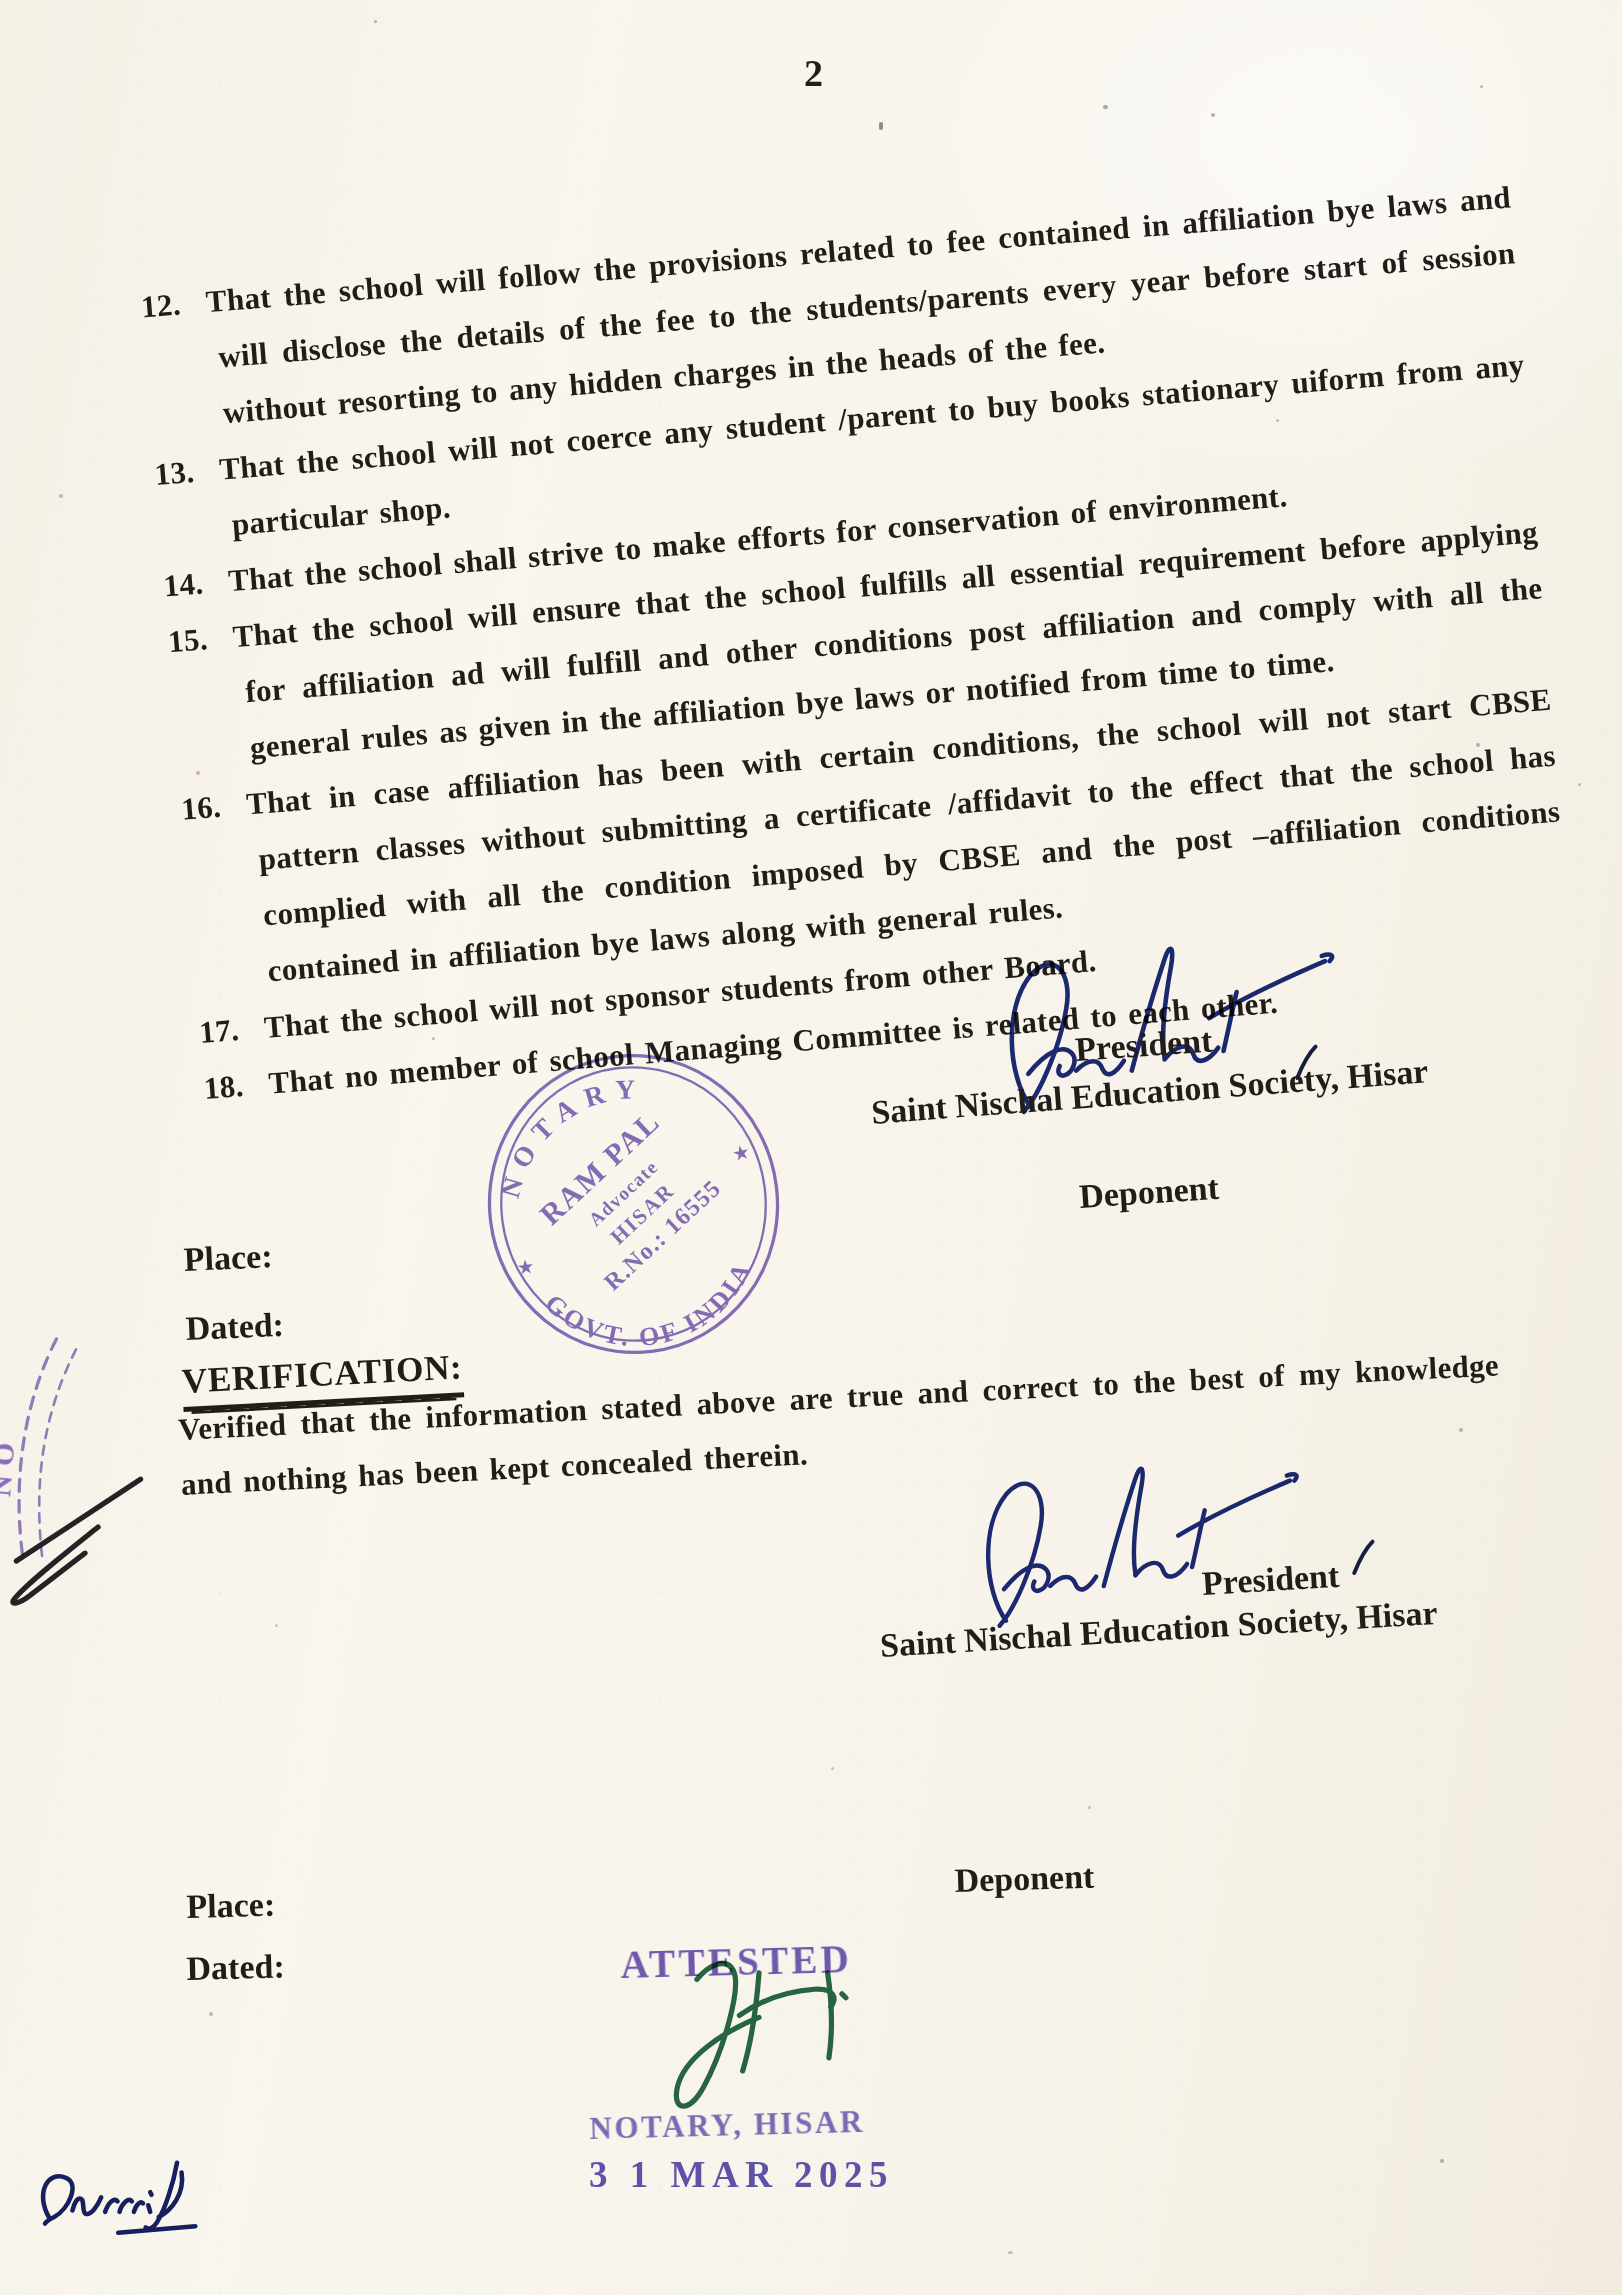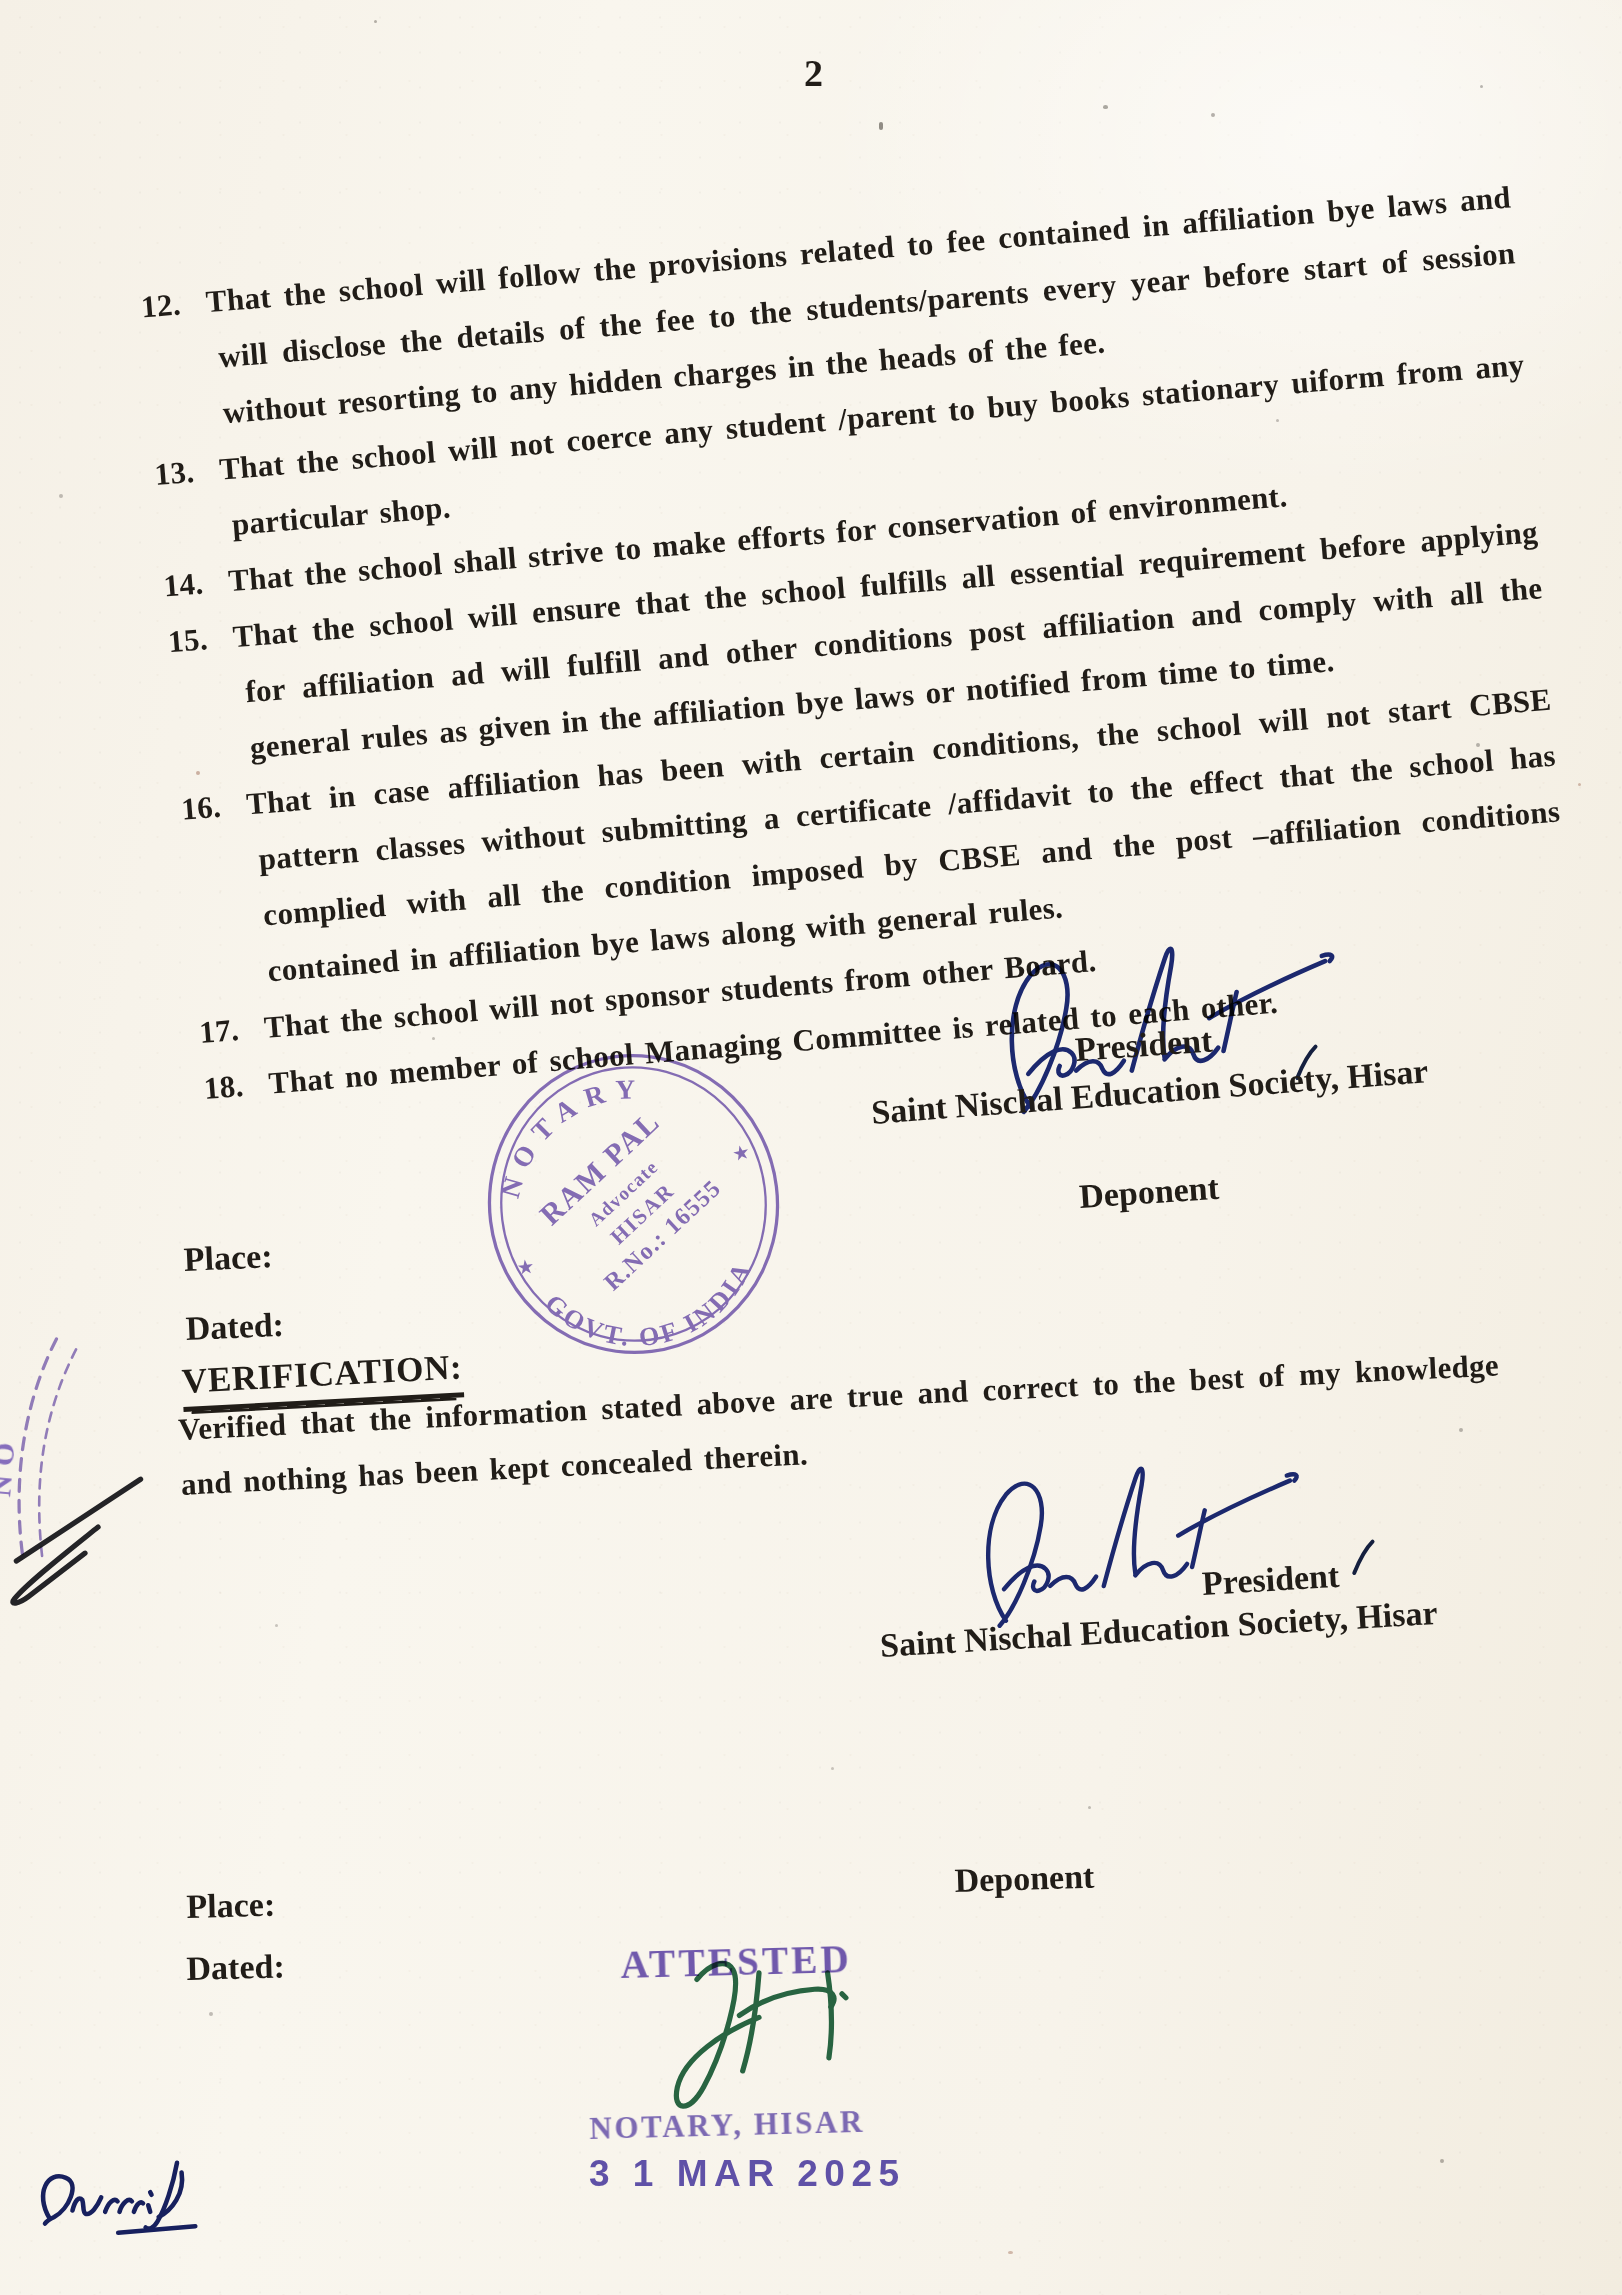--- a/index.html
+++ b/index.html
@@ -41,21 +41,21 @@
   .stamp{mix-blend-mode:multiply;}
   .attested{
     font-size:39px;font-weight:700;letter-spacing:3.3px;
     color:#5a3fae;opacity:.85;filter:blur(0.3px);
   }
   .notary-line{
     font-size:31px;font-weight:700;letter-spacing:2.6px;
     color:#5c45b0;opacity:.78;filter:blur(0.5px);
   }
   .date-stamp{
-    font-family:Liberation Sans, sans-serif;font-size:37px;font-weight:700;
+    font-family:Liberation Serif, serif;font-size:37px;font-weight:700;
     letter-spacing:6.5px;color:#4636a8;opacity:.85;filter:blur(0.2px);
   }
   .edge-letters{
     font-size:30px;font-weight:700;color:#6a4db2;opacity:.8;
     letter-spacing:9.2px;transform:rotate(-85deg);transform-origin:0 100%;
     filter:blur(0.3px);
   }
   svg{position:absolute;overflow:visible;}
   .speck{position:absolute;border-radius:50%;}
 </style>

